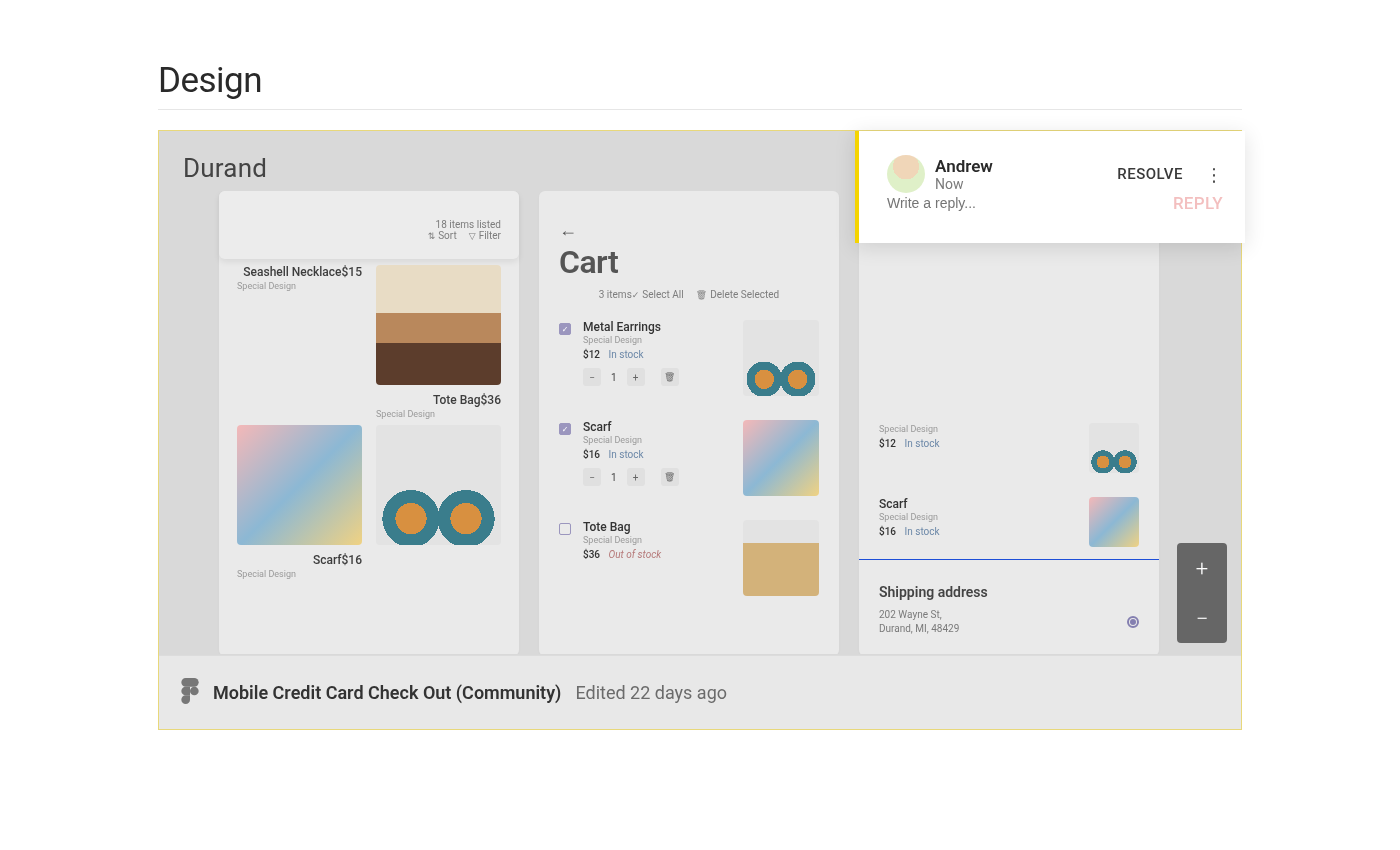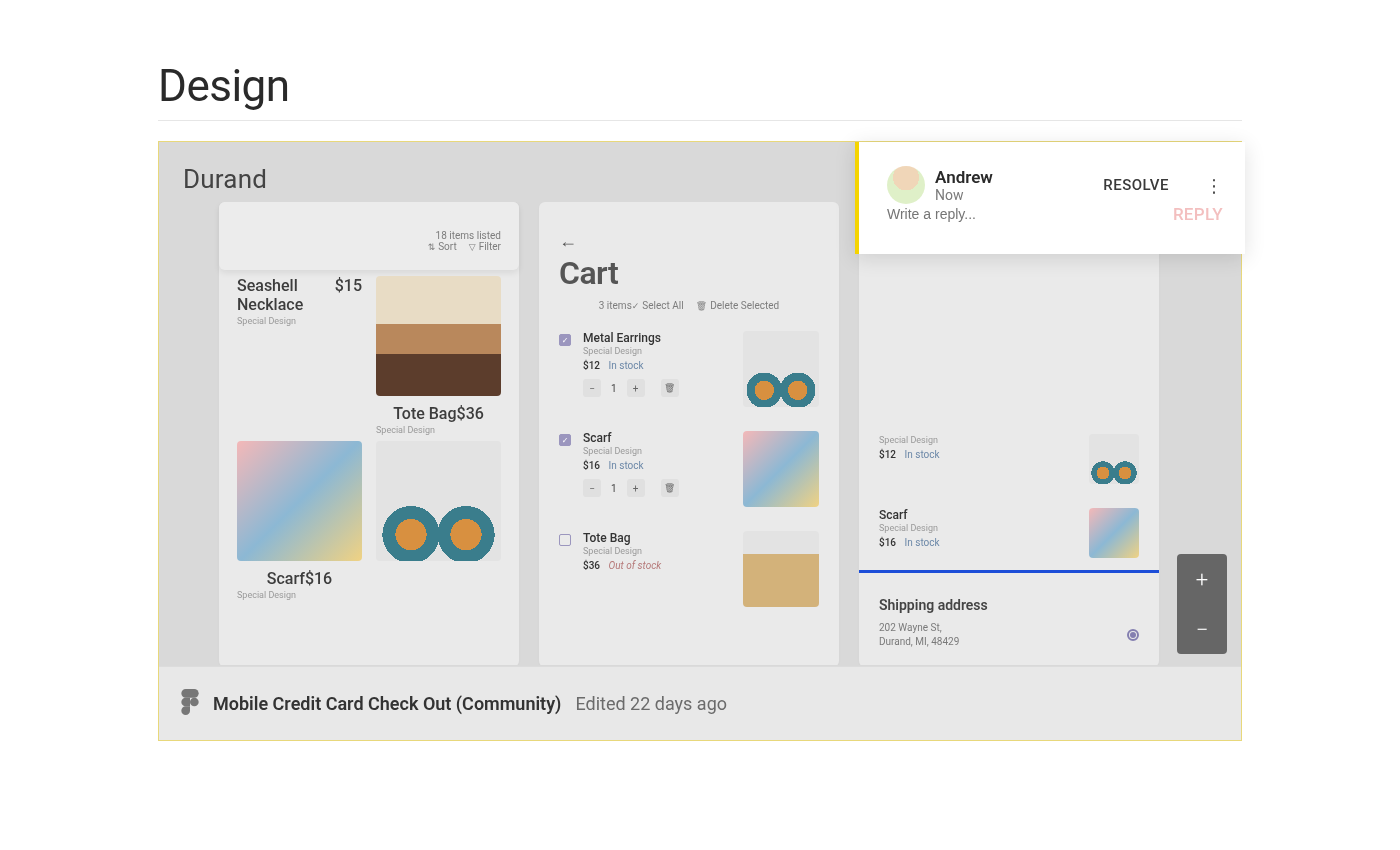--- a/index.html
+++ b/index.html
@@ -8,21 +8,21 @@
     background: #fff;
     width: 1400px;
     height: 850px;
     position: relative;
     overflow: hidden;
   }
   .page {
     padding: 60px 158px 0 158px;
   }
   .page-title {
-    font-size: 44px;
+    font-size: 35px;
     font-weight: 400;
     color: #2a2a2a;
     letter-spacing: -0.5px;
     padding-bottom: 8px;
   }
   .divider {
     border-top: 1px solid #e6e6e6;
     margin-bottom: 20px;
   }
   .card {
@@ -91,22 +91,22 @@
   .feat-item {}
   .feat-img {
     width: 100%;
     height: 120px;
     background: #dedede;
     border-radius: 4px;
     margin-bottom: 8px;
   }
   .feat-item-row {
     display: flex;
-    justify-content: center;
-    font-size: 16px;
+    justify-content: flex-end;
+    font-size: 12px;
     color: #3d3d3d;
     font-weight: 500;
   }
   .feat-item-sub {
     font-size: 9px;
     color: #9a9a9a;
     margin-top: 2px;
   }
 
   
@@ -192,21 +192,21 @@
   
   .checkout-list { padding: 0 20px; }
   .checkout-item {
     display: flex;
     justify-content: space-between;
     align-items: flex-start;
     padding: 12px 0;
   }
   .checkout-info { flex: 1; }
   .ship-section {
-    border-top: 3px solid #1d4ed8;
+    border-top: 1px solid #1d4ed8;
     padding: 24px 20px 0 20px;
   }
   .ship-title { font-size: 14px; font-weight: 600; color: #444; }
   .ship-addr {
     font-size: 10px;
     color: #7a7a7a;
     margin-top: 8px;
     line-height: 1.4;
     display: flex;
     justify-content: space-between;
@@ -261,21 +261,21 @@
     flex-shrink: 0;
   }
   .comment-user { display: flex; flex-direction: column; flex: 1; }
   .comment-name { font-size: 17px; font-weight: 600; color: #2a2a2a; }
   .comment-time { font-size: 14px; color: #7a7a7a; }
   .resolve-btn {
     font-size: 15px;
     letter-spacing: 0.5px;
     color: #3a3a3a;
     font-weight: 500;
-    margin-right: 26px;
+    margin-right: 12px;
   }
   .more-btn { font-size: 18px; color: #444; }
   .comment-body {
     font-size: 18px;
     color: #2a2a2a;
     line-height: 1.55;
     padding: 18px 0 20px 0;
   }
   .mention { color: #3876b8; }
   .comment-footer {

